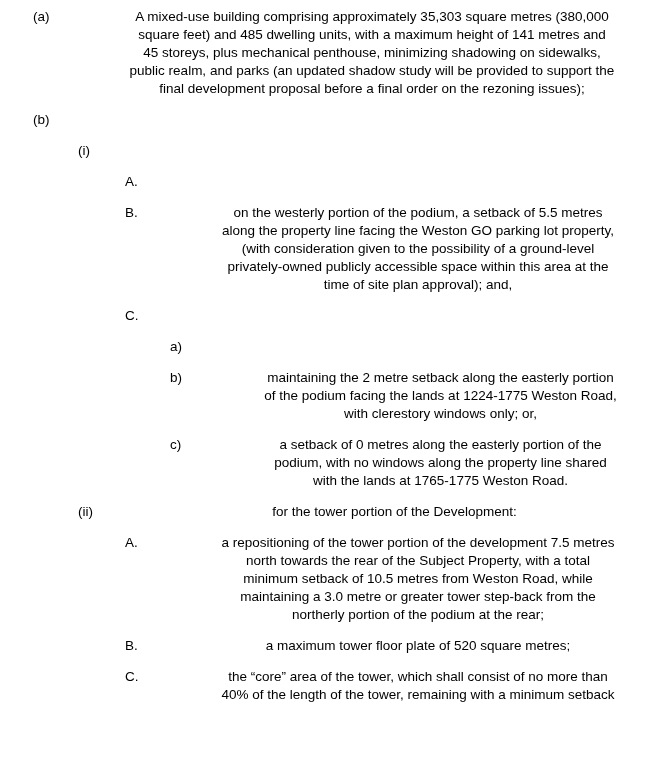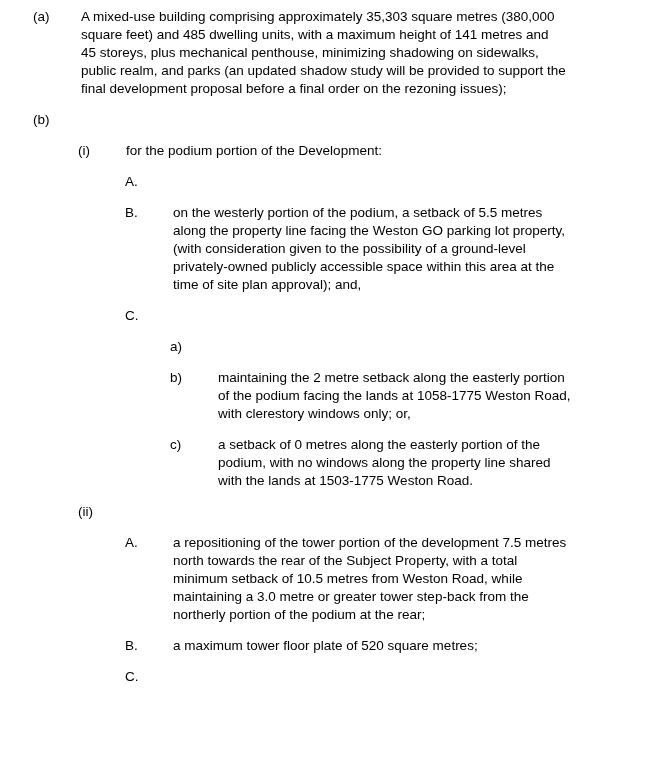--- a/index.html
+++ b/index.html
@@ -31,20 +31,21 @@
   .lvl3 { padding-left: 125px; }
   .lvl4 { padding-left: 170px; }
   .lbl {
     flex: 0 0 48px;
     white-space: nowrap;
   }
   .txt {
     flex: 1 1 auto;
     white-space: pre-line;
     padding-right: 4px;
+    text-align: center;
   }
 </style>
 </head>
 <body>
 
 <div class="page">
 
   <div class="row lvl1">
     <span class="lbl">(a)</span>
     <span class="txt">A mixed-use building comprising approximately 35,303 square metres (380,000
@@ -53,21 +54,20 @@
 public realm, and parks (an updated shadow study will be provided to support the
 final development proposal before a final order on the rezoning issues);</span>
   </div>
 
   <div class="row lvl1">
     <span class="lbl">(b)</span>
   </div>
 
   <div class="row lvl2">
     <span class="lbl">(i)</span>
-    <span class="txt">for the podium portion of the Development:</span>
   </div>
 
   <div class="row lvl3">
     <span class="lbl">A.</span>
   </div>
 
   <div class="row lvl3">
     <span class="lbl">B.</span>
     <span class="txt">on the westerly portion of the podium, a setback of 5.5 metres
 along the property line facing the Weston GO parking lot property,
@@ -80,46 +80,49 @@
     <span class="lbl">C.</span>
   </div>
 
   <div class="row lvl4">
     <span class="lbl">a)</span>
   </div>
 
   <div class="row lvl4">
     <span class="lbl">b)</span>
     <span class="txt">maintaining the 2 metre setback along the easterly portion
-of the podium facing the lands at 1058-1775 Weston Road,
+of the podium facing the lands at 1224-1775 Weston Road,
 with clerestory windows only; or,</span>
   </div>
 
   <div class="row lvl4">
     <span class="lbl">c)</span>
     <span class="txt">a setback of 0 metres along the easterly portion of the
 podium, with no windows along the property line shared
-with the lands at 1503-1775 Weston Road.</span>
+with the lands at 1765-1775 Weston Road.</span>
   </div>
 
   <div class="row lvl2">
     <span class="lbl">(ii)</span>
+    <span class="txt">for the tower portion of the Development:</span>
   </div>
 
   <div class="row lvl3">
     <span class="lbl">A.</span>
     <span class="txt">a repositioning of the tower portion of the development 7.5 metres
 north towards the rear of the Subject Property, with a total
 minimum setback of 10.5 metres from Weston Road, while
 maintaining a 3.0 metre or greater tower step-back from the
 northerly portion of the podium at the rear;</span>
   </div>
 
   <div class="row lvl3">
     <span class="lbl">B.</span>
     <span class="txt">a maximum tower floor plate of 520 square metres;</span>
   </div>
 
   <div class="row lvl3">
     <span class="lbl">C.</span>
+    <span class="txt">the “core” area of the tower, which shall consist of no more than
+40% of the length of the tower, remaining with a minimum setback</span>
   </div>
 
 </div>
 
 </body></html>

